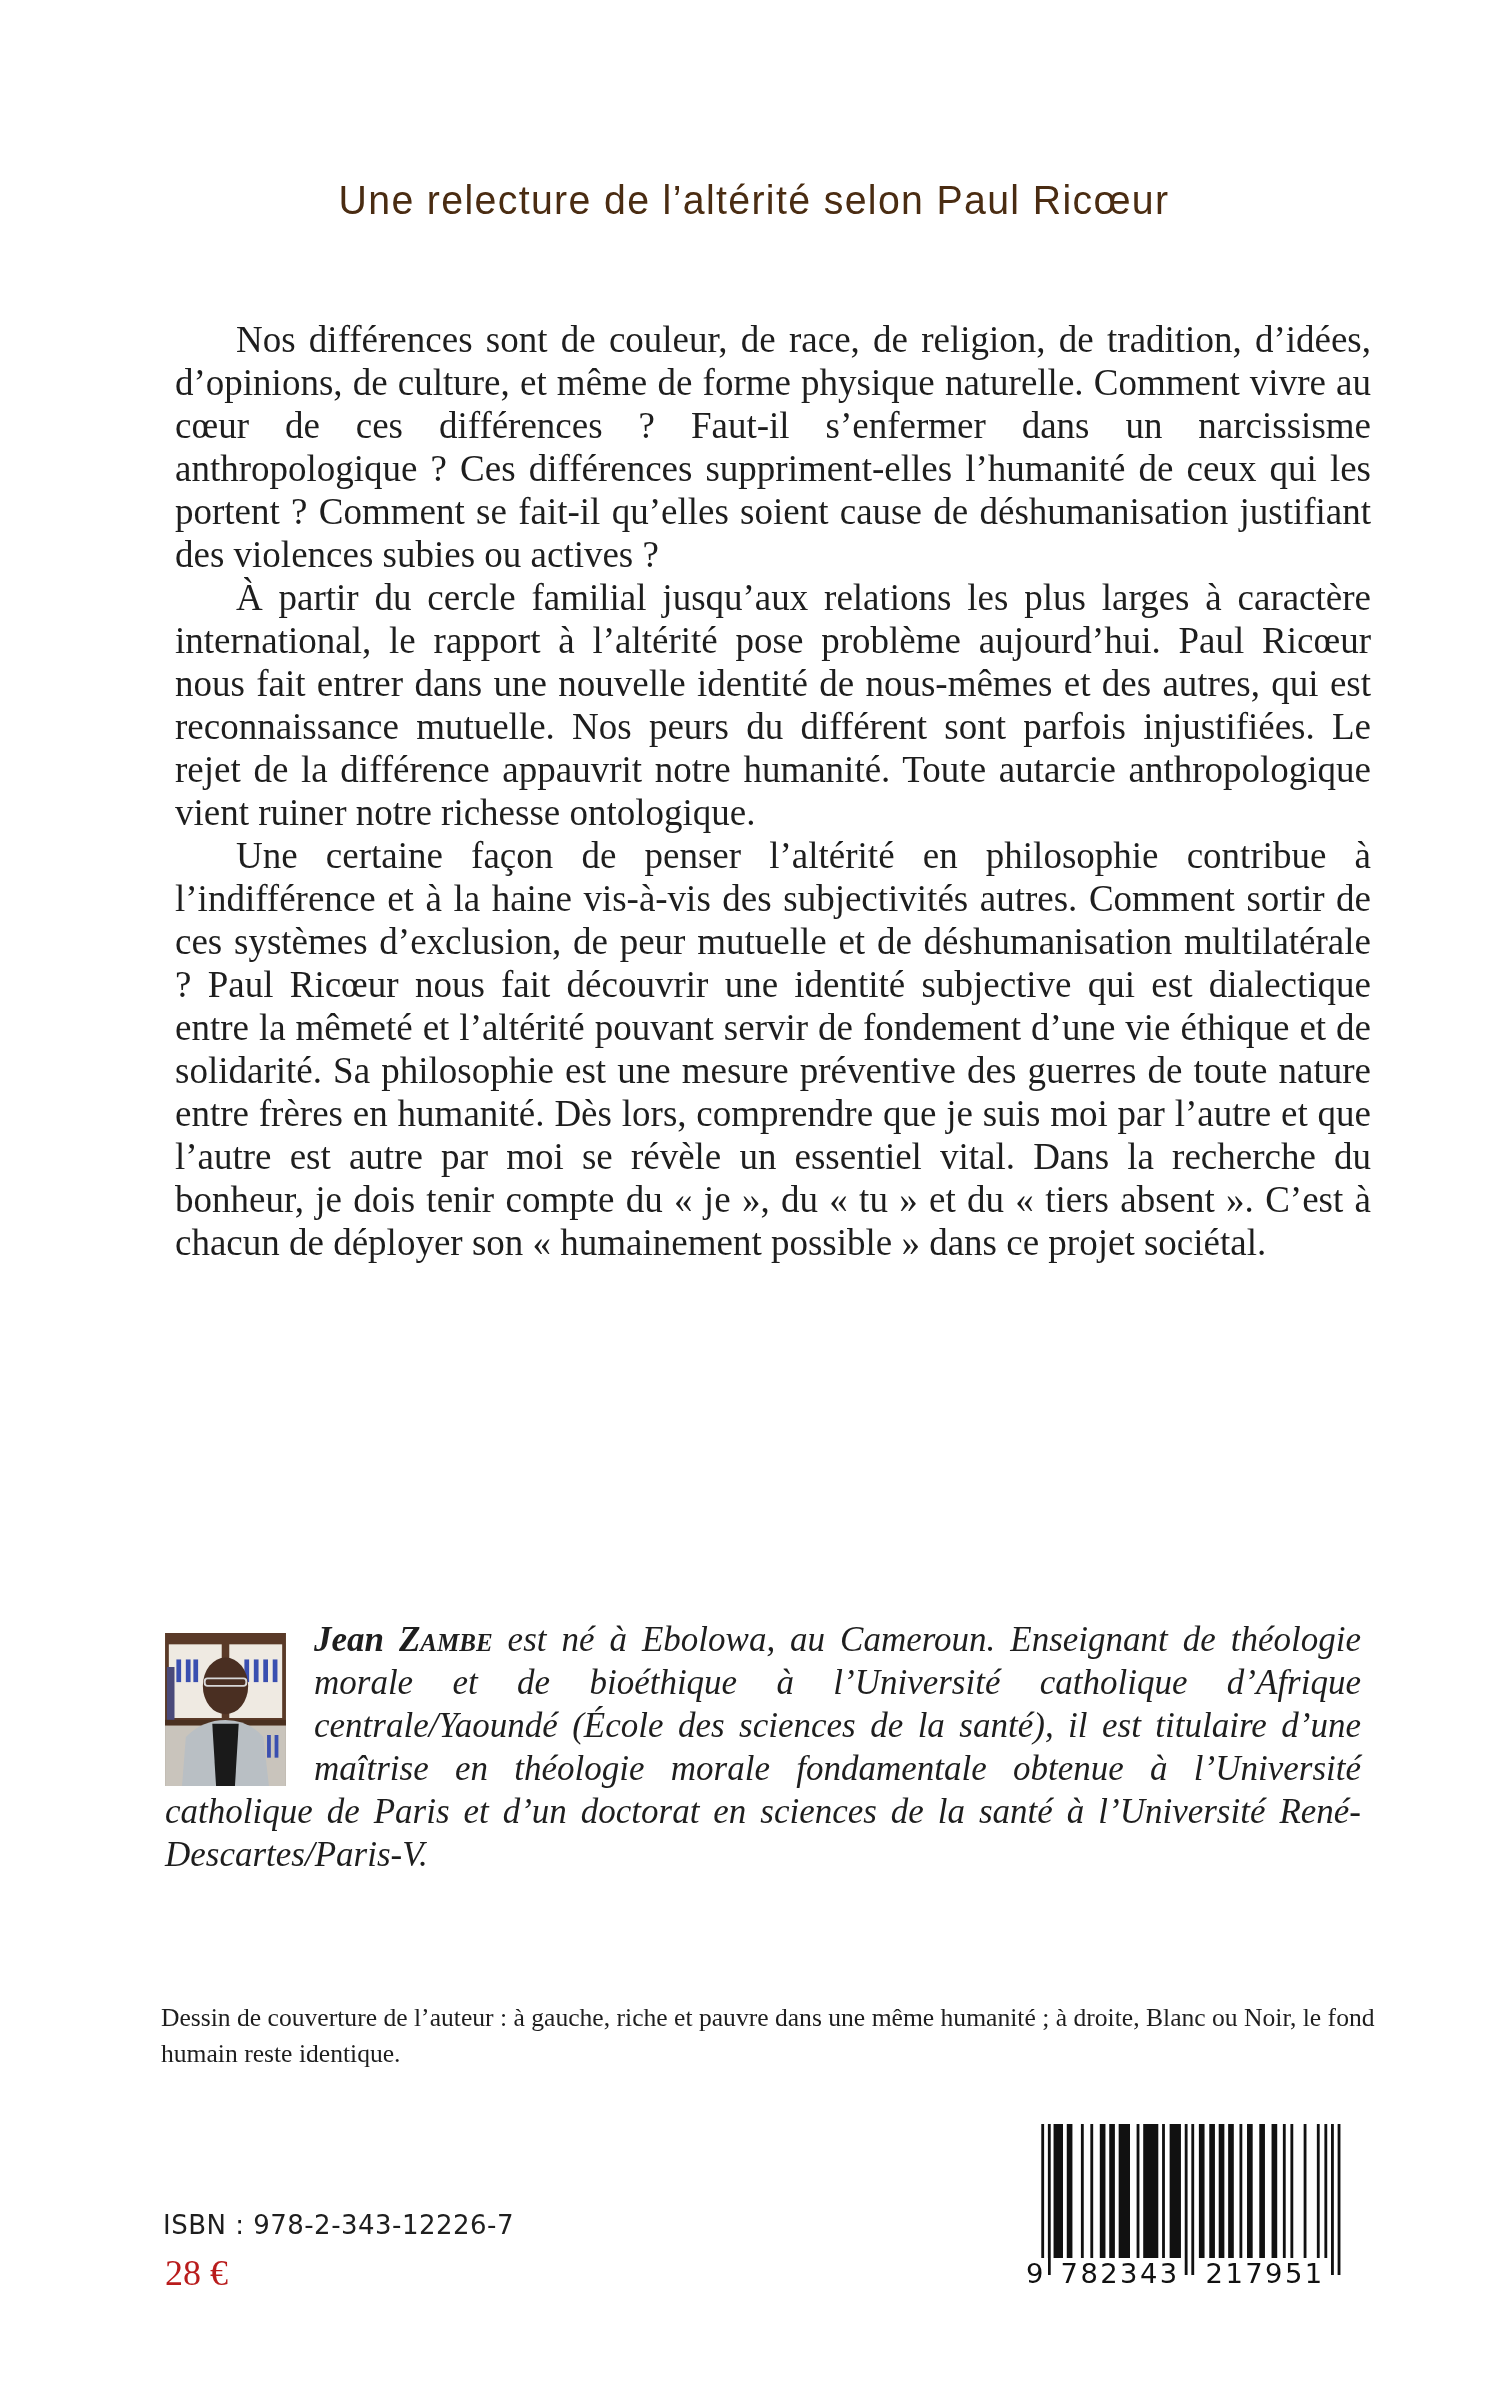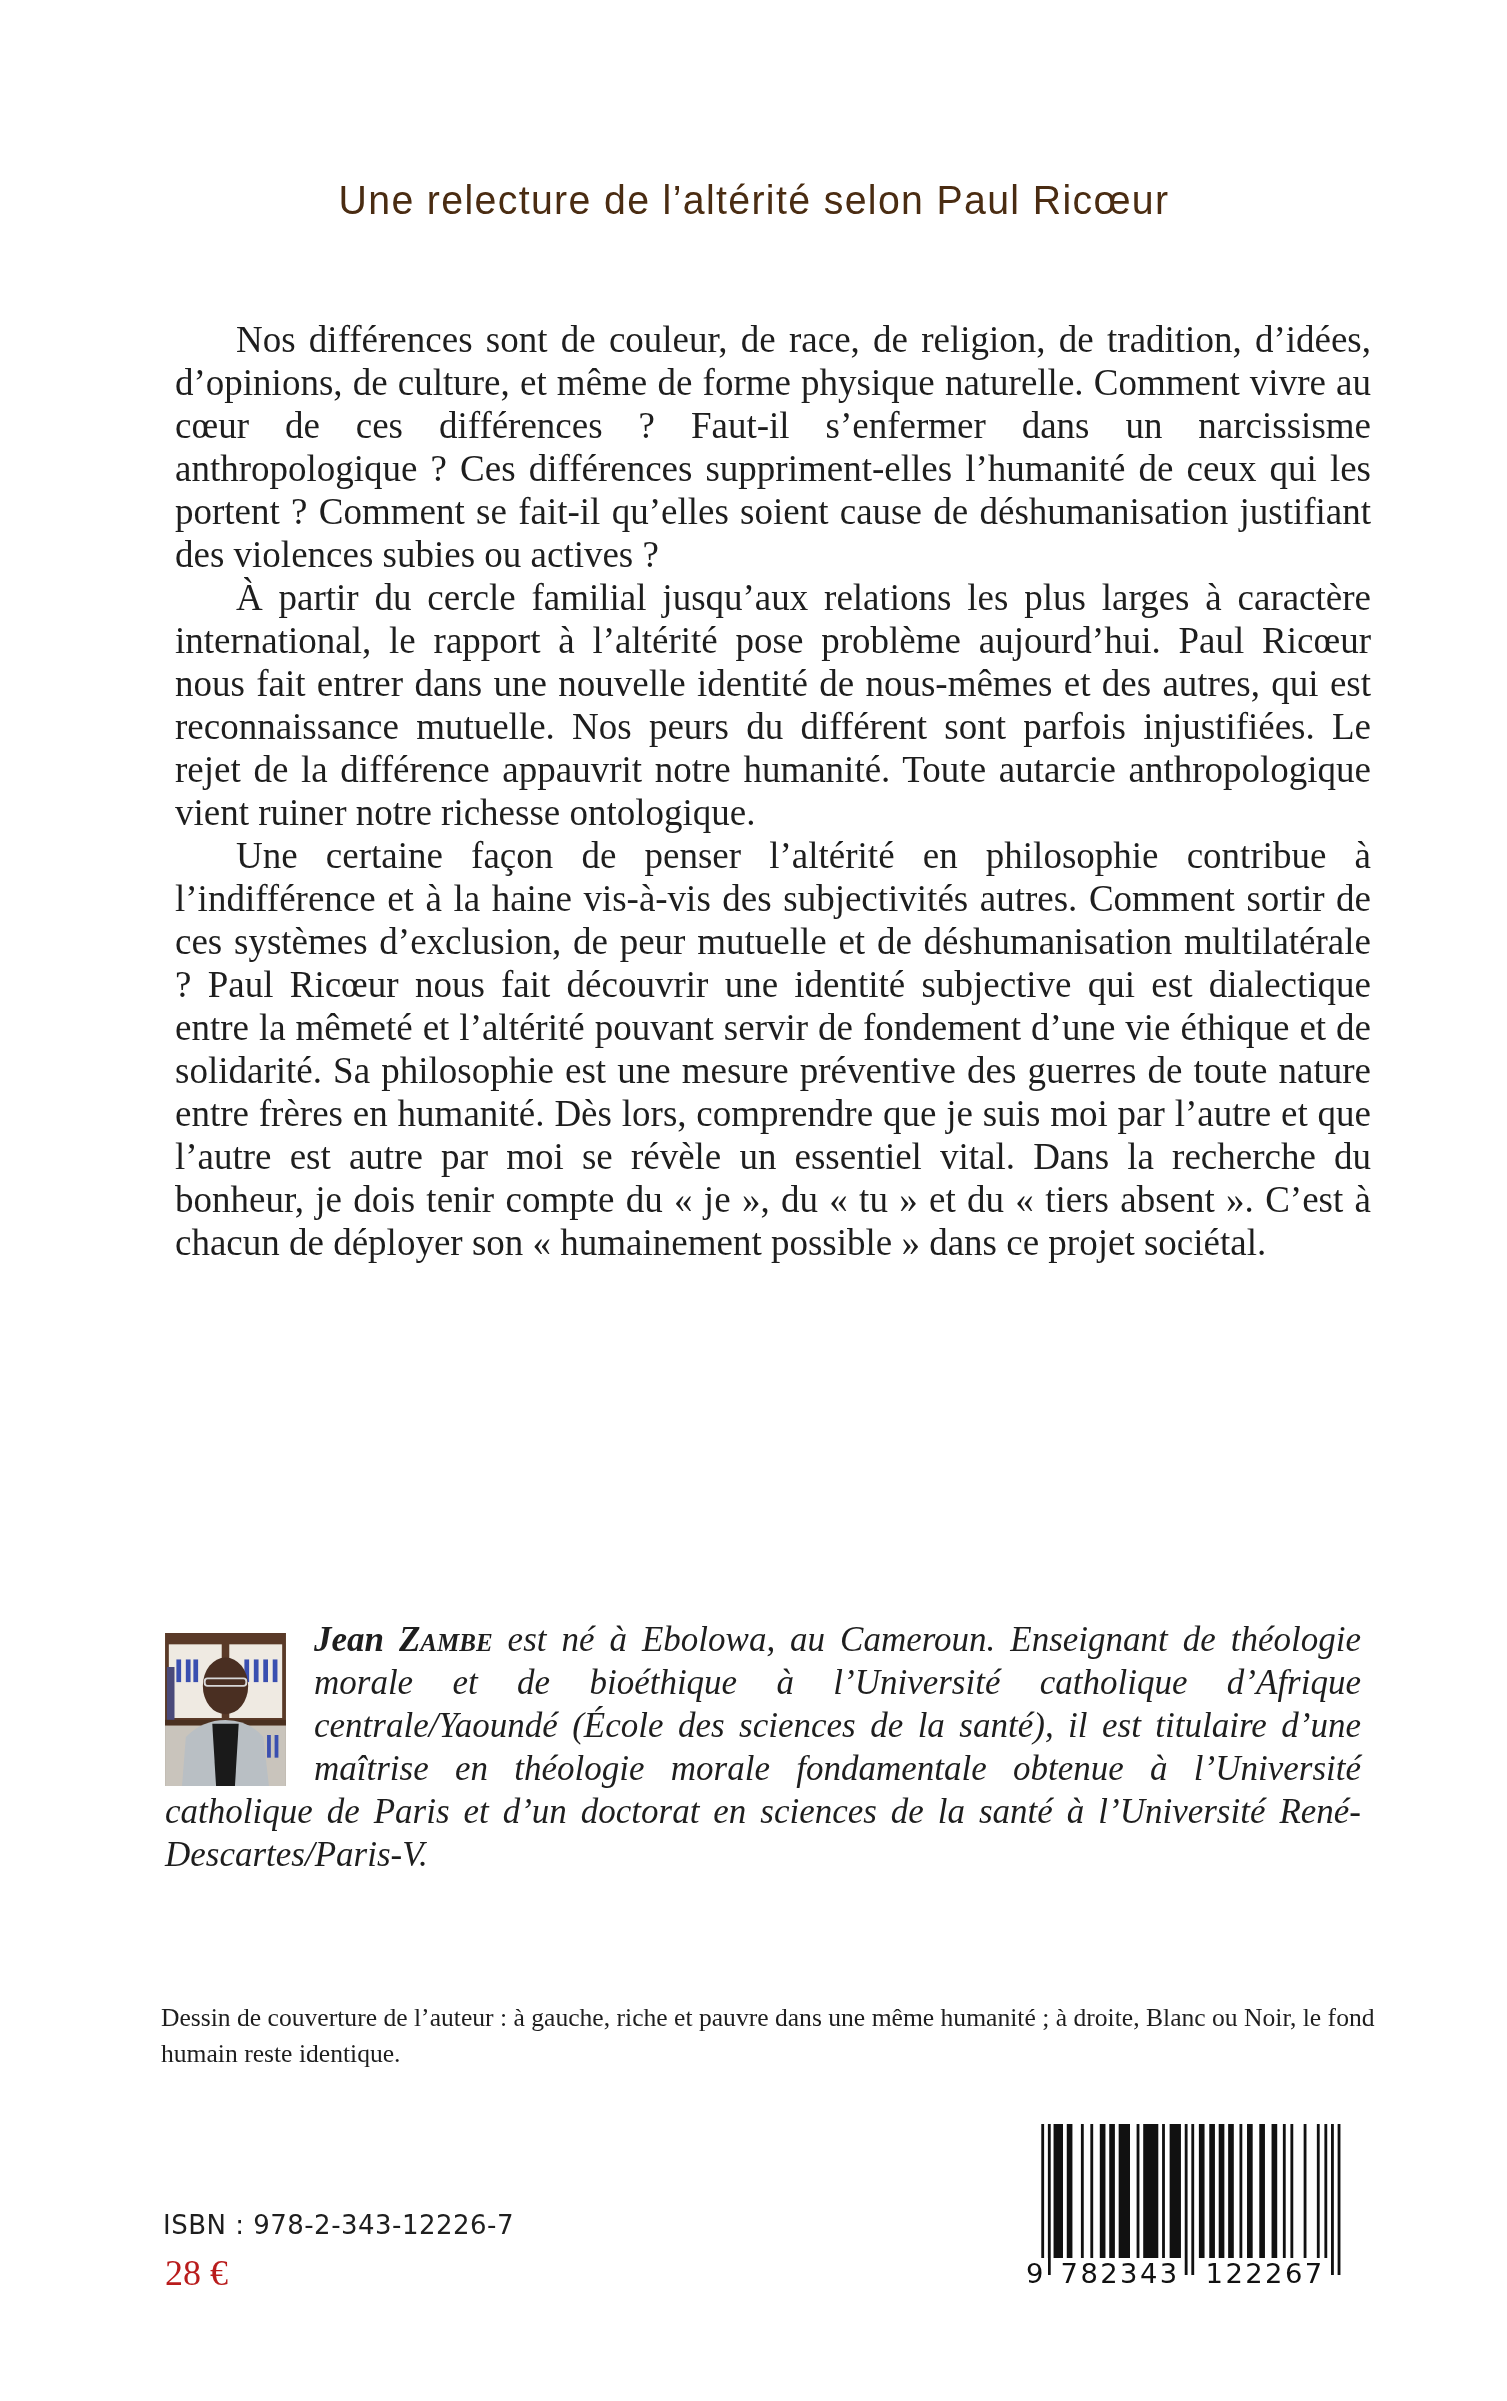--- a/index.html
+++ b/index.html
@@ -143,15 +143,15 @@
     <rect x="256" y="0" width="3" height="142"></rect>
     <rect x="264" y="0" width="3" height="142"></rect>
     <rect x="278" y="0" width="3" height="142"></rect>
     <rect x="292" y="0" width="3" height="142"></rect>
     <rect x="300" y="0" width="3" height="142"></rect>
     <rect x="307" y="0" width="3" height="160"></rect>
     <rect x="314" y="0" width="3" height="160"></rect>
   </g>
 </svg>
 <div class="barcode-digits">
-  <span>9</span>&nbsp;<span>782343</span>&nbsp;&nbsp;<span>122267</span>
+  <span>9</span>&nbsp;<span>782343</span>&nbsp;&nbsp;<span>217951</span>
 </div>
 
 
 </body></html>

